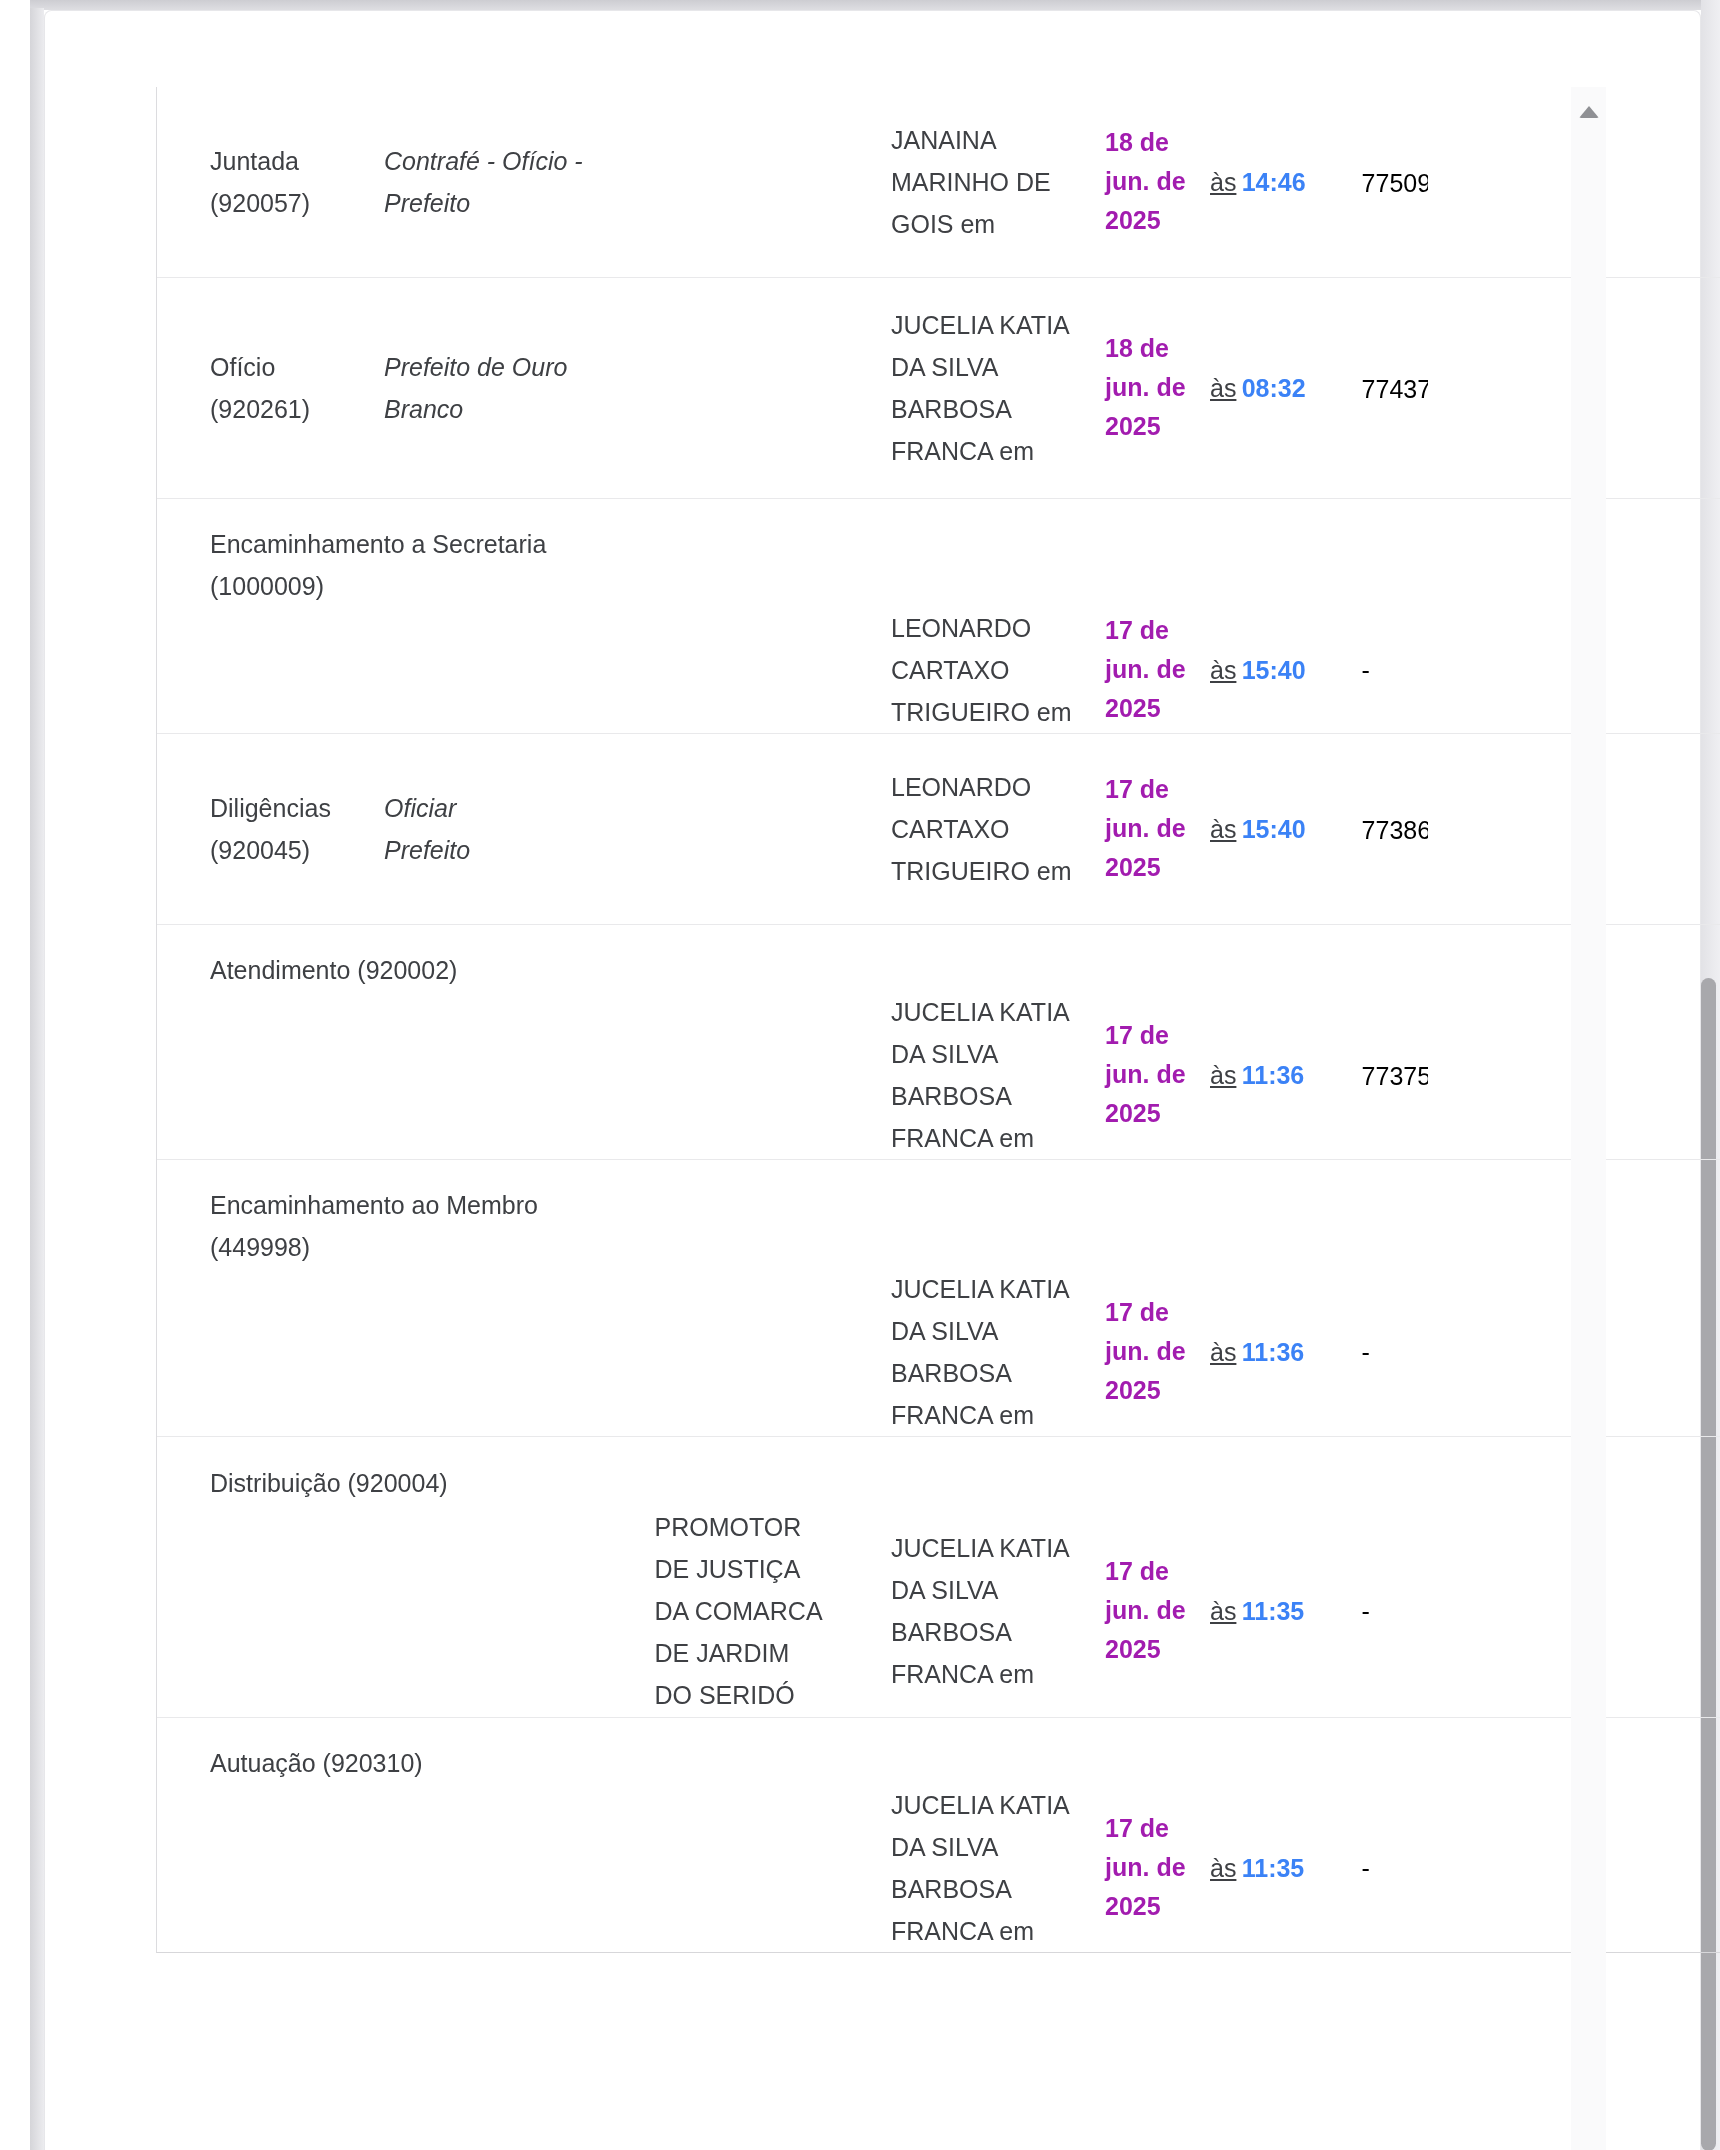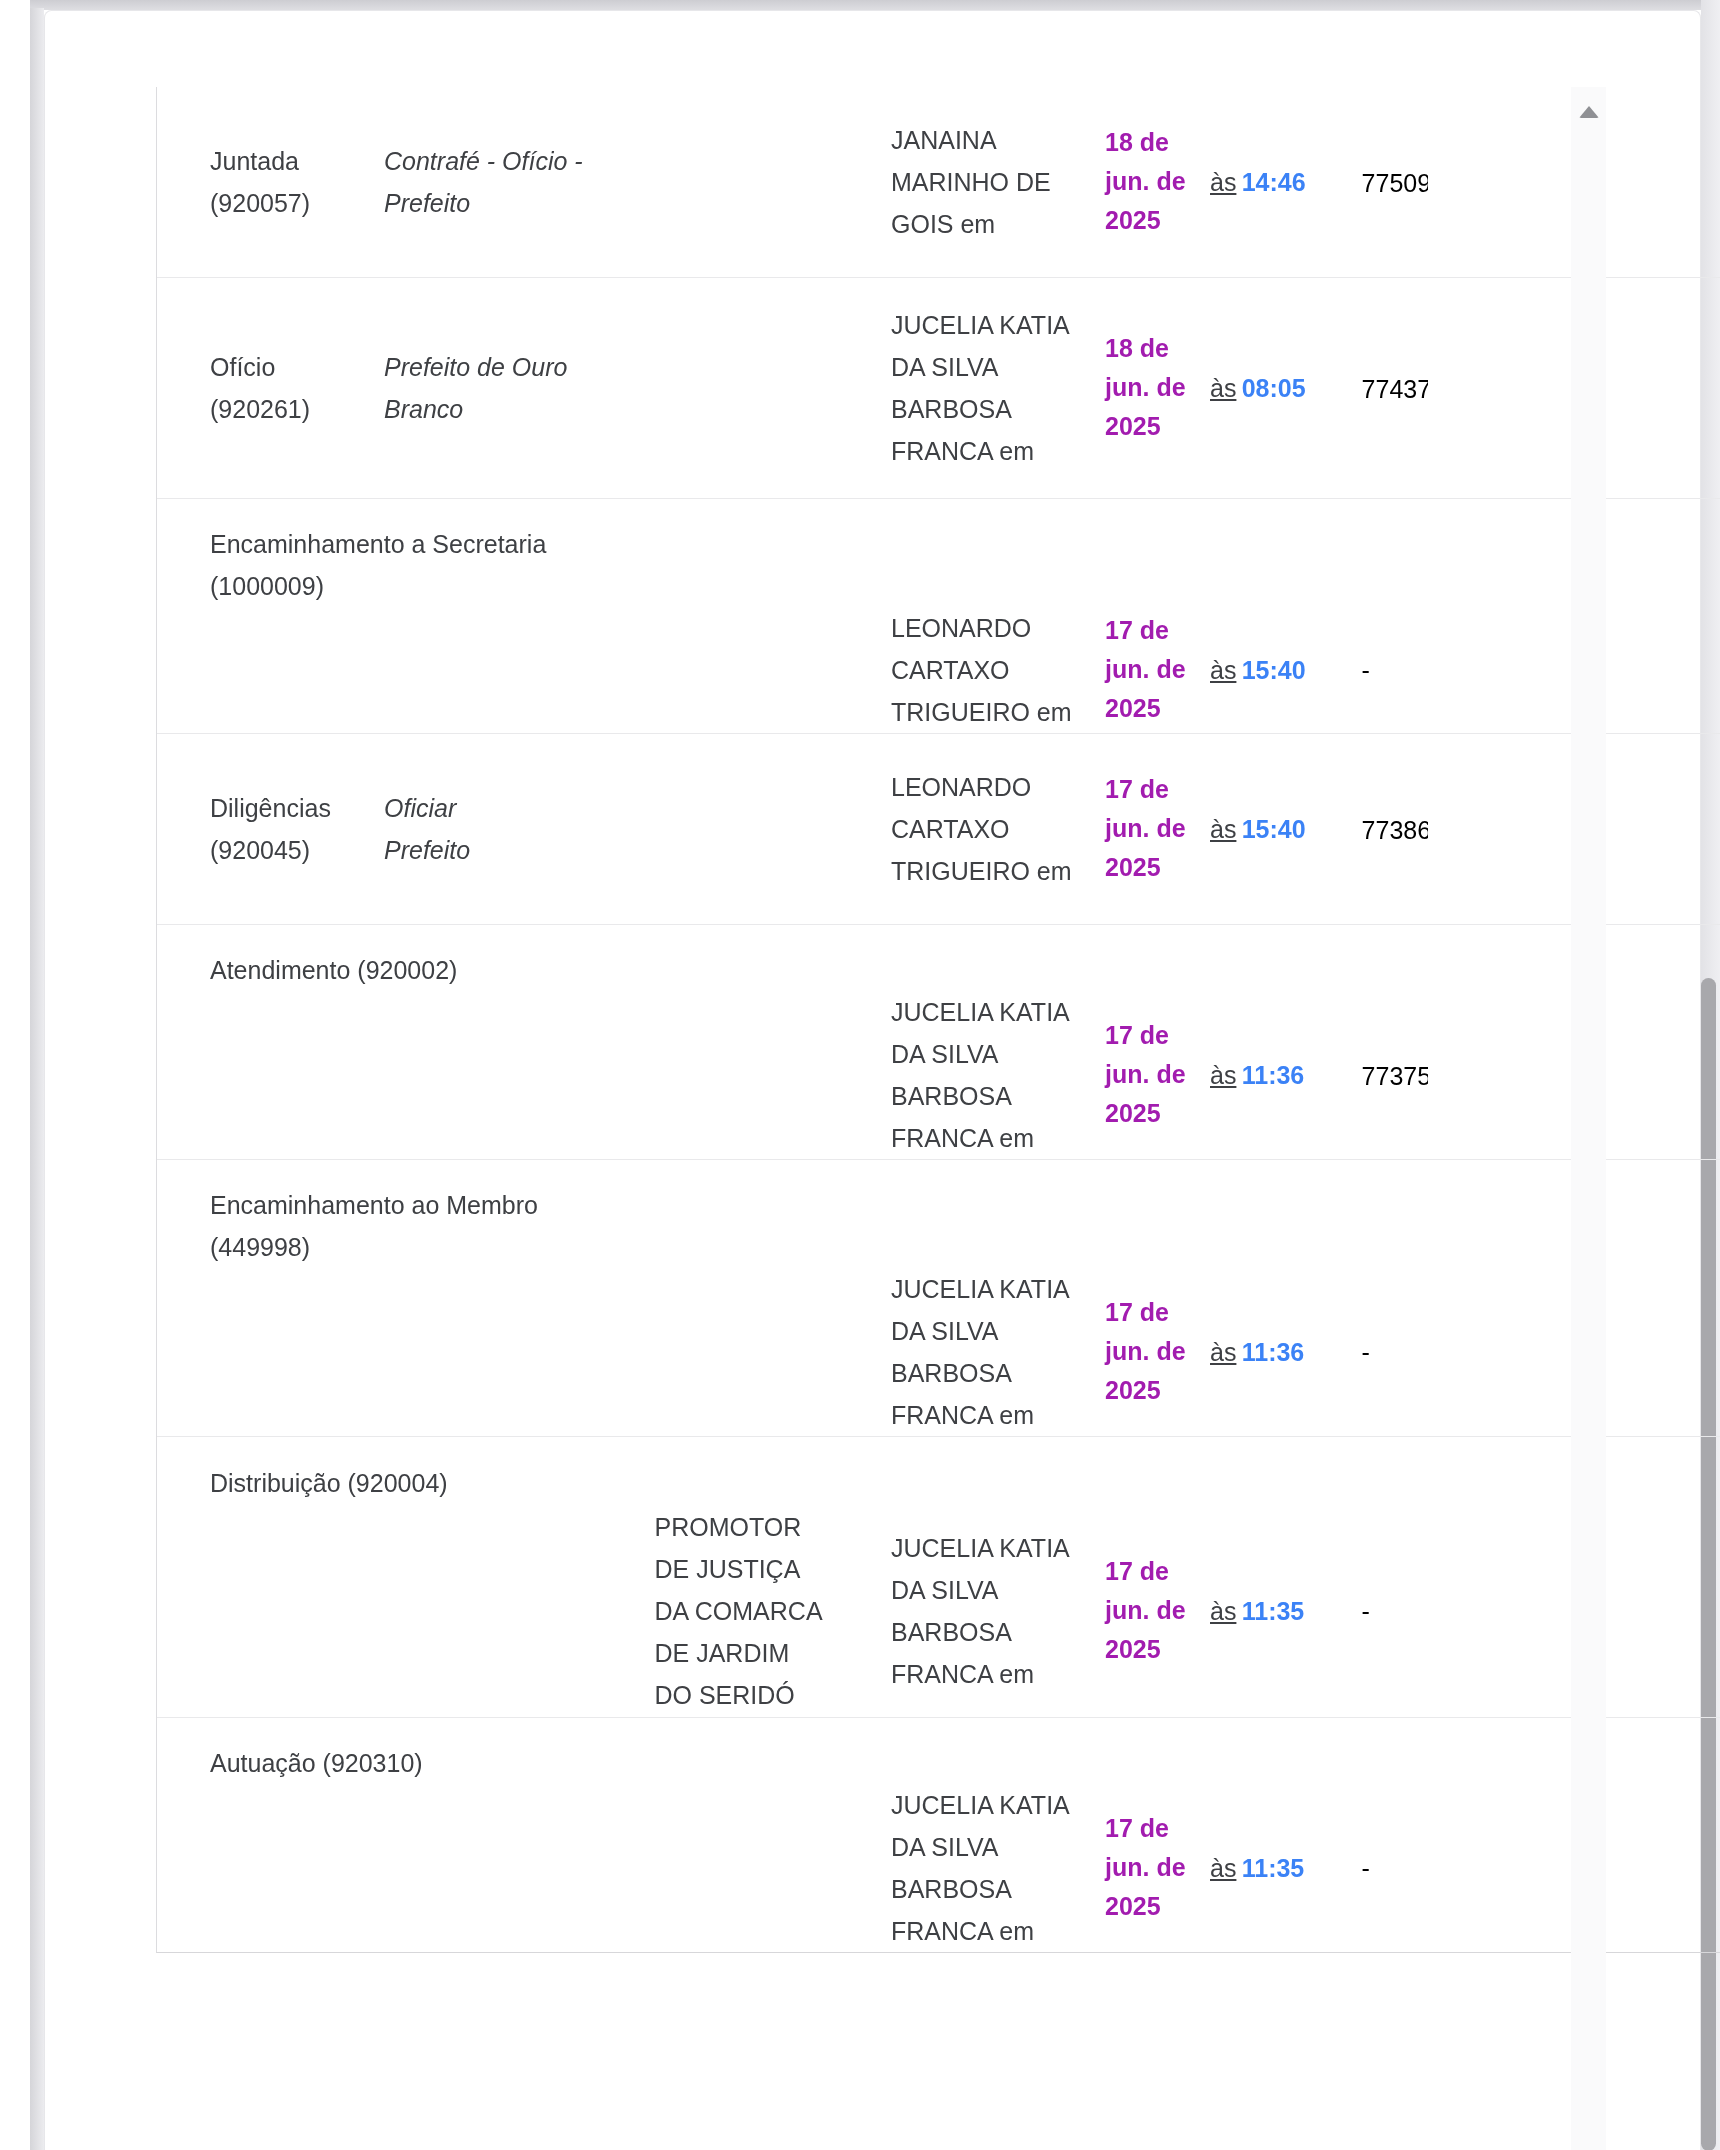--- a/index.html
+++ b/index.html
@@ -91,21 +91,21 @@
 Branco</div>
     <div class="cell c-office"></div>
     <div class="cell c-author">JUCELIA KATIA
 DA SILVA
 BARBOSA
 FRANCA em</div>
     <div class="cell c-date">18 de
 jun. de
 2025</div>
     <div class="cell c-time">
-      <span class="as">às</span><span class="tv">08:05</span>
+      <span class="as">às</span><span class="tv">08:32</span>
     </div>
     <div class="cell c-doc"><span class="doc-clip">77437</span></div>
   </div>
       <div class="mov-row" style="min-height: 190px;">
     <div class="cell c-event span2">Encaminhamento a Secretaria
 (1000009)</div>
     <div class="cell c-desc"></div>
     <div class="cell c-office"></div>
     <div class="cell c-author">LEONARDO
 CARTAXO

